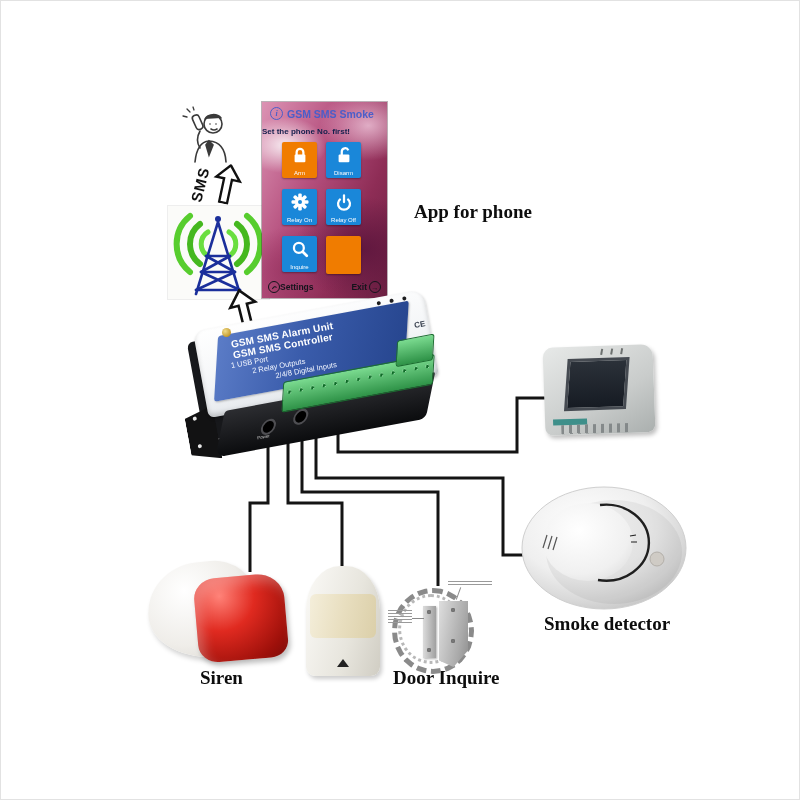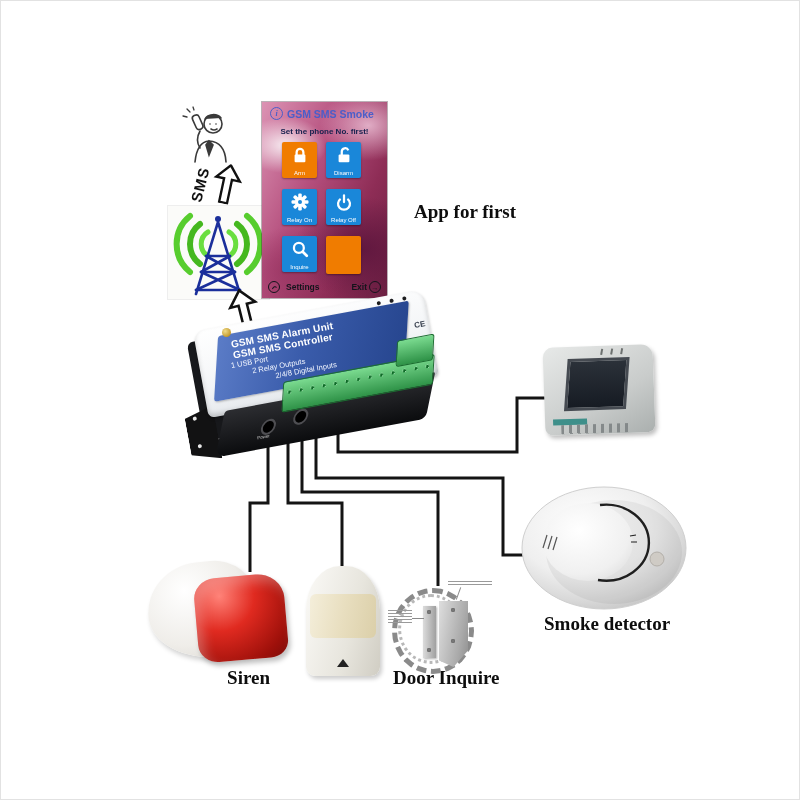--- a/index.html
+++ b/index.html
@@ -26,30 +26,30 @@
            radial-gradient(ellipse 70px 50px at 85% 12%,rgba(240,200,220,.8),transparent 70%),
            radial-gradient(ellipse 90px 70px at 80% 75%,rgba(90,20,60,.85),transparent 75%),
            radial-gradient(ellipse 80px 60px at 25% 85%,rgba(150,50,95,.8),transparent 70%),
            linear-gradient(115deg,#dc93b4,#b44e7c 40%,#8e2d56 70%,#6c2042);
          box-shadow:0 0 0 1px rgba(60,30,45,.35);}
   .ph-header{position:absolute;left:8px;top:5px;display:flex;align-items:center;gap:4px;
              color:#4b5ec9;font-size:10.5px;font-weight:bold;}
   .ph-info-icon{display:inline-flex;align-items:center;justify-content:center;width:11px;height:11px;
              border:1.5px solid #4b5ec9;border-radius:50%;font-family:"Liberation Serif",serif;
              font-style:italic;font-size:8px;line-height:1;}
-  .ph-notice{position:absolute;left:0;top:25px;width:100%;text-align:center;
+  .ph-notice{position:absolute;left:0;top:25px;width:100%;
              font-size:8px;font-weight:bold;color:#15204d;}
   .tile{position:absolute;width:35px;height:36px;border-radius:2px;
         box-shadow:0 1px 2px rgba(0,0,0,.35);}
   .tile svg{position:absolute;left:50%;top:4px;transform:translateX(-50%);}
   .tile-label{position:absolute;bottom:2px;width:100%;text-align:center;
               font-size:6px;color:#fff;}
   .ph-footer{position:absolute;left:0;bottom:3px;width:100%;height:14px;
              font-size:8.5px;font-weight:bold;color:#14141c;}
-  .ph-settings{position:absolute;left:6px;display:flex;align-items:center;gap:6px;}
+  .ph-settings{position:absolute;left:6px;display:flex;align-items:center;gap:0;}
   .ph-exit{position:absolute;right:6px;display:flex;align-items:center;gap:2px;}
   .mini-circle{display:inline-flex;align-items:center;justify-content:center;
                width:10px;height:10px;border:1.3px solid #14141c;border-radius:50%;
                font-size:7px;line-height:1;}
 
   
   .controller{position:absolute;left:193px;top:310px;width:244px;height:132px;
               transform:rotate(-10.5deg);z-index:5;}
   .ctrl-side{position:absolute;left:2px;top:10px;width:26px;height:100px;background:#17181b;border-radius:6px;}
   .ctrl-top{position:absolute;left:10px;top:0;right:0;height:88px;
@@ -264,21 +264,21 @@
         <span>Settings</span>
       </span>
       <span class="ph-exit">
         <span>Exit</span>
         <span class="mini-circle">→</span>
       </span>
     </div>
   </div>
 
   <div class="caption" style="left:414px;top:200px;width:130px;">
-    <div>App for first</div>
+    <div>App for phone</div>
   </div>
 
   <div class="antenna-dot"></div>
   <div class="controller">
     <div class="ctrl-side"></div>
     <div class="bracket">
       <i style="top:8px;"></i>
         <i style="top:36px;"></i>
     </div>
     <div class="ctrl-top">
@@ -344,21 +344,21 @@
     <path d="M29,51 l-4,13 M34,52 l-4,13 M39,53 l-4,13" stroke="#555" stroke-width="1.2" fill="none"></path>
   </svg>
   <div class="caption smoke-caption-anchor" style="left:544px;top:612px;">
     <div>Smoke detector</div>
   </div>
 
   <div class="siren">
     <div class="siren-white"></div>
     <div class="siren-red"></div>
   </div>
-  <div class="caption" style="left:200px;top:666px;width:70px;text-align:right;">
+  <div class="caption" style="left:200px;top:666px;width:70px;text-align:left;">
     <div>Siren</div>
   </div>
 
   <div class="motion">
     <div class="motion-lens"></div>
     <div class="motion-tri"></div>
   </div>
 
   <div class="door">
     <div class="door-coil"></div>

